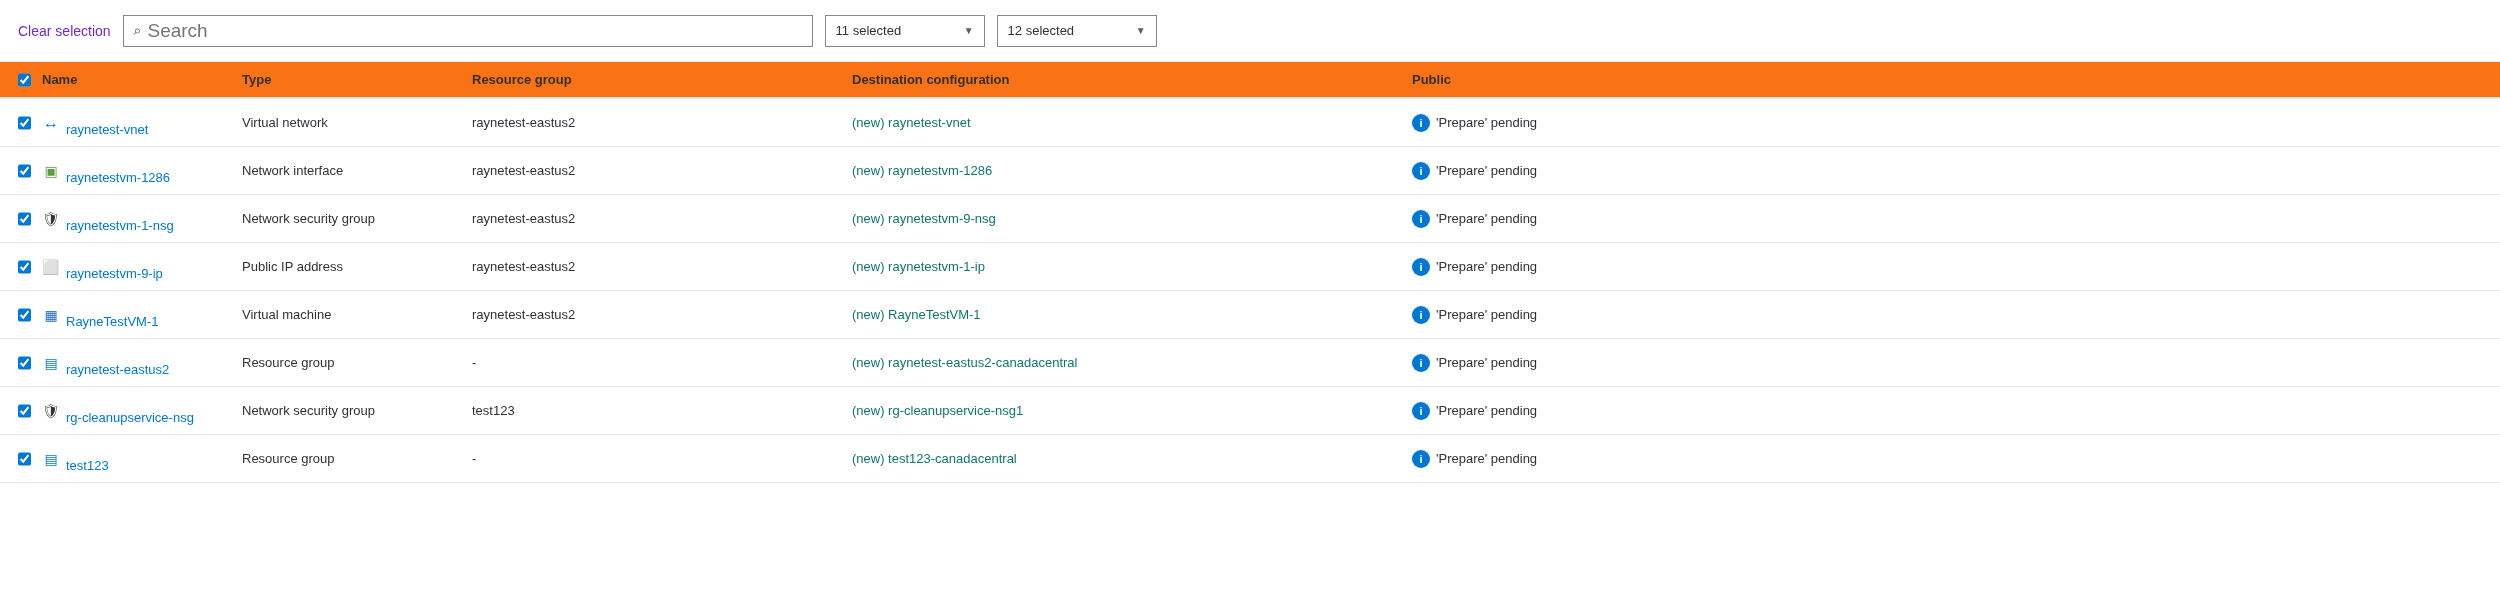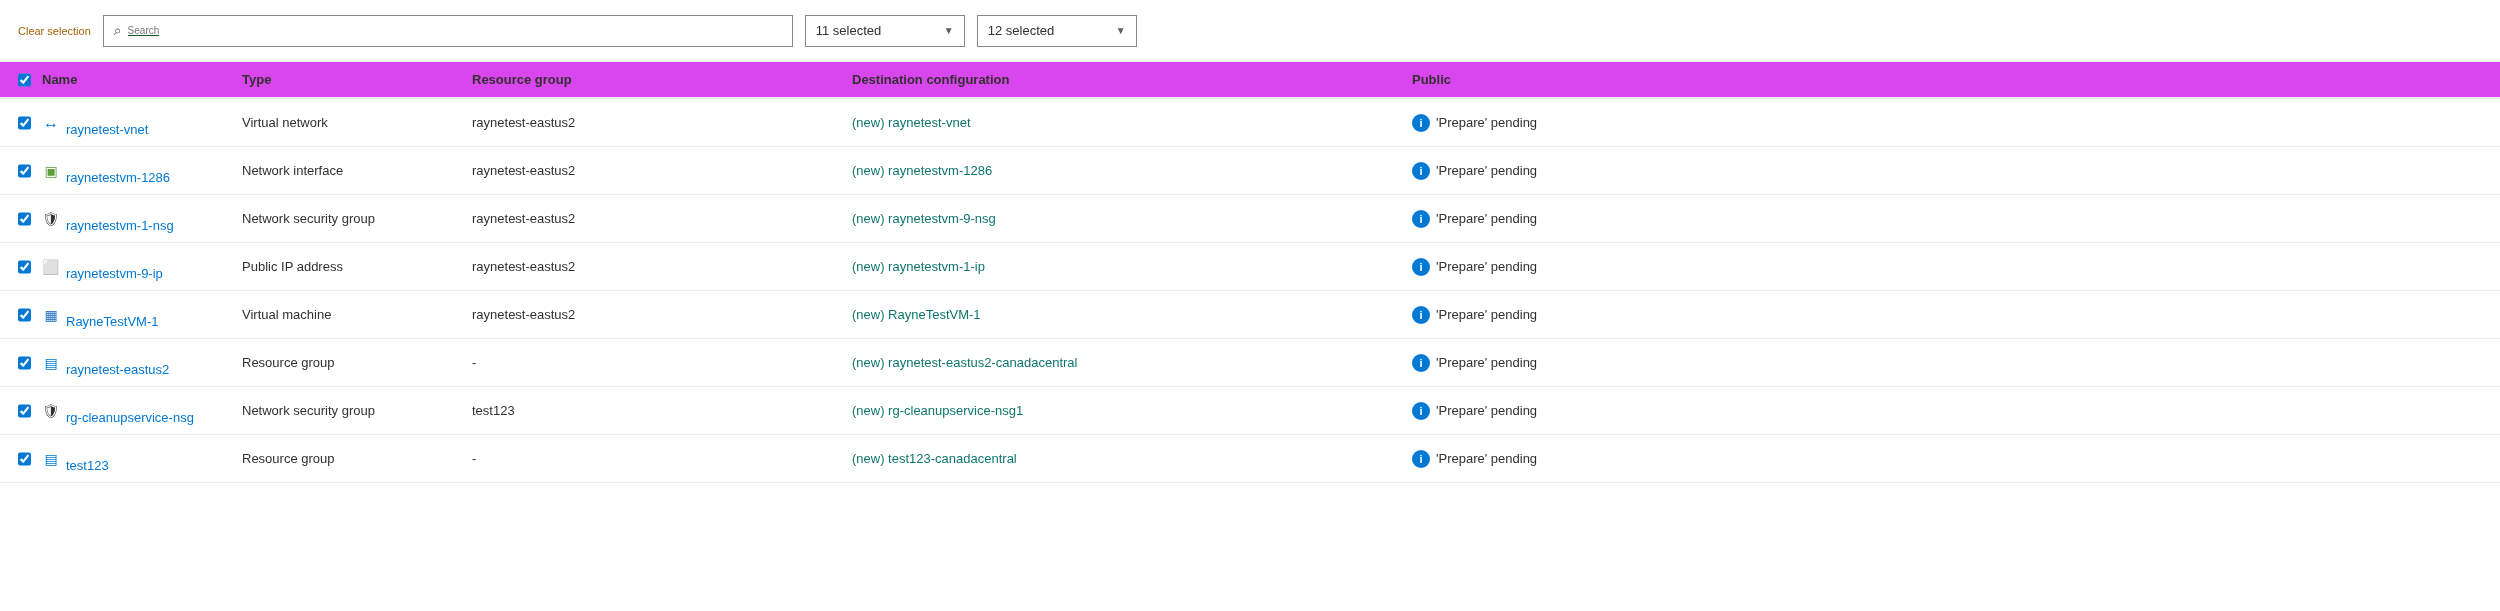--- a/index.html
+++ b/index.html
@@ -19,22 +19,22 @@
     .toolbar {
       display: flex;
       align-items: center;
       padding: 10px 18px 10px 18px;
       background: #fff;
       border-bottom: 1px solid #edebe9;
       gap: 12px;
       height: 62px;
     }
     .clear-selection {
-      color: #a16207;
-      font-size: 11px;
+      color: #6d28d9;
+      font-size: 14px;
       cursor: pointer;
       white-space: nowrap;
       background: none;
       border: none;
       padding: 0;
       text-decoration: none;
       display: flex;
       align-items: center;
       gap: 4px;
     }
@@ -44,25 +44,24 @@
       border: 1px solid #8a8886;
       background: #fff;
       height: 32px;
       padding: 0 10px;
       width: 690px;
       flex-shrink: 0;
     }
     .search-box input {
       border: none;
       outline: none;
-      font-size: 10px;
-      color: #14532d;
+      font-size: 19px;
+      color: #ef4444;
       width: 100%;
       background: transparent;
-      text-decoration: underline;
     }
     .search-icon-wrap {
       margin-right: 6px;
       color: #605e5c;
       font-size: 14px;
     }
     .dropdown-btn {
       display: flex;
       align-items: center;
       border: 1px solid #8a8886;
@@ -91,21 +90,21 @@
     }
     thead tr {
       border-bottom: 2px solid #edebe9;
     }
     th {
       text-align: left;
       padding: 10px 12px;
       font-weight: 600;
       font-size: 13px;
       color: #323130;
-      background: #d946ef;
+      background: #f97316;
       white-space: nowrap;
     }
     th:first-child {
       width: 30px;
       padding-left: 18px;
     }
     td {
       padding: 9px 12px;
       font-size: 13px;
       color: #323130;

